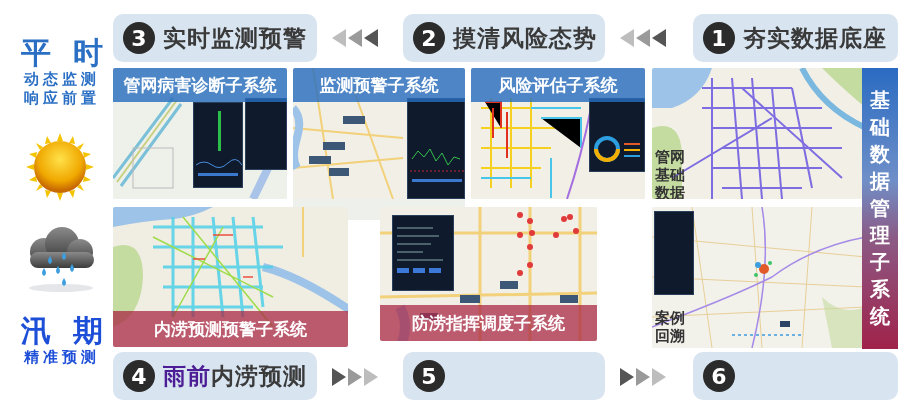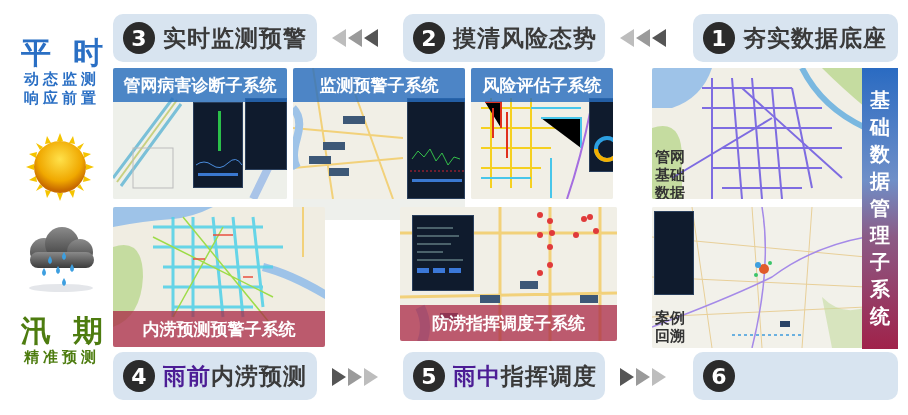--- a/index.html
+++ b/index.html
@@ -112,21 +112,21 @@
     <g fill="#3d9fe0">
       <path d="M30 34 q-4 6 0 8 q4 -2 0 -8z"></path>
       <path d="M44 30 q-4 6 0 8 q4 -2 0 -8z"></path>
       <path d="M24 46 q-4 6 0 8 q4 -2 0 -8z"></path>
       <path d="M38 44 q-4 6 0 8 q4 -2 0 -8z"></path>
       <path d="M52 42 q-4 6 0 8 q4 -2 0 -8z"></path>
       <path d="M44 56 q-4 6 0 8 q4 -2 0 -8z"></path>
     </g>
   </svg>
 </div>
-<div class="side-title" style="left:14px; top:314px; width:96px; color:#4d7c0f;">
+<div class="side-title" style="left:14px; top:314px; width:96px; color:#1d4ed8;">
   <div class="side-big"><span>汛</span><span style="letter-spacing:0">期</span></div>
   <div class="side-small">精准预测</div>
 </div>
 
 <div class="panel" style="left:113px; top:68px; width:174px; height:131px;">
   <svg class="map-bg" width="174" height="131">
     <rect width="174" height="131" fill="#eef0ea"></rect>
     <path d="M0 110 L60 30 M8 118 L68 36" stroke="#7ac0d8" stroke-width="3" fill="none"></path>
     <path d="M4 114 L64 32" stroke="#c8d080" stroke-width="2" fill="none"></path>
     <rect x="20" y="80" width="40" height="40" fill="none" stroke="#bbb"></rect>
@@ -156,21 +156,21 @@
   <div class="dash-panel" style="left:114px; top:30px; width:58px; height:101px;">
     <svg width="58" height="101">
         <path d="M4 60 L10 52 L16 58 L22 50 L28 62 L34 54 L40 66 L46 58 L52 60" stroke="#34c04a" fill="none"></path>
         <line x1="2" y1="72" x2="56" y2="72" stroke="#c23" stroke-dasharray="2 2"></line>
         <rect x="4" y="80" width="50" height="3" fill="#3a78d0"></rect>
       </svg>
   </div>
   <div class="title-bar-blue">监测预警子系统</div>
 </div>
 
-<div class="panel" style="left:471px; top:68px; width:142px; height:131px;text-align:right;">
+<div class="panel" style="left:471px; top:68px; width:174px; height:131px;text-align:right;">
   <svg class="map-bg" width="174" height="131">
     <rect width="174" height="131" fill="#f1efe6"></rect>
     <g stroke="#f5d020" stroke-width="2">
         <path d="M10 40 L80 40 M10 60 L90 60 M10 80 L80 80 M10 100 L70 100 M20 30 L20 120 M40 30 L40 120 M60 30 L60 120"></path>
       </g>
     <g stroke="#e0301e" stroke-width="2">
         <path d="M14 34 L30 34 L30 60 M22 40 L22 70 M36 44 L36 90"></path>
       </g>
     <g stroke="#48c6ea" stroke-width="2">
         <path d="M60 40 L110 40 M70 50 L110 50 L110 80 M10 110 L60 110 M80 90 L80 130"></path>
@@ -238,42 +238,42 @@
   <span>础</span>
   <span>数</span>
   <span>据</span>
   <span>管</span>
   <span>理</span>
   <span>子</span>
   <span>系</span>
   <span>统</span>
 </div>
 
-<div class="panel" style="left:113px; top:207px; width:212px; height:140px;">
+<div class="panel" style="left:113px; top:207px; width:235px; height:140px;">
   <svg class="map-bg" width="247" height="140">
     <rect width="247" height="140" fill="#f0ede2"></rect>
     <path d="M0 0 L100 0 Q80 10 60 12 Q30 14 0 20Z" fill="#9ec3e8"></path>
     <path d="M0 40 Q30 30 30 70 Q28 110 0 120Z" fill="#c5dca0"></path>
     <path d="M150 60 Q190 70 247 110" stroke="#9ec3e8" stroke-width="8" fill="none"></path>
     <g stroke="#4fd0e8" stroke-width="3" fill="none" opacity="0.85">
       <path d="M40 20 L150 20 M40 40 L170 40 M50 60 L160 60 M50 80 L150 80 M60 100 L140 100"></path>
       <path d="M60 10 L60 110 M80 10 L80 110 M100 10 L110 110 M120 10 L130 110 M140 10 L150 100"></path>
     </g>
     <g stroke="#9edc4a" stroke-width="1.5" fill="none">
         <path d="M40 30 L160 90 M70 10 L160 120 M110 20 L60 110"></path>
       </g>
     <g stroke="#e85040" stroke-width="1.5" fill="none">
         <path d="M100 28 L120 28 M80 52 L92 52 M130 70 L140 70"></path>
       </g>
     <path d="M190 0 L190 50" stroke="#f2d17a" stroke-width="2"></path>
   </svg>
   <div class="title-bar-red">内涝预测预警子系统</div>
 </div>
 
-<div class="panel" style="left:400px; top:207px; width:217px; height:134px;padding-left:40px;">
+<div class="panel" style="left:380px; top:207px; width:217px; height:134px;padding-left:40px;">
   <svg class="map-bg" width="217" height="140">
     <rect width="217" height="140" fill="#f1efe6"></rect>
     <g stroke="#f2d17a" stroke-width="3" fill="none">
       <path d="M0 26 L217 26 M0 90 L217 86 M100 0 L100 140 M150 0 L150 140 M200 0 L200 140"></path>
     </g>
     <path d="M20 100 Q30 120 20 140" stroke="#9ec3e8" stroke-width="10" fill="none"></path>
     <g fill="#e03a3a">
       <circle cx="140" cy="8" r="3"></circle>
         <circle cx="150" cy="14" r="3"></circle>
         <circle cx="152" cy="26" r="3"></circle>
@@ -314,21 +314,20 @@
   <span class="num">4</span>
   <span class="pill-text"><span class="hl">雨前</span><span>内涝预测</span></span>
 </div>
 <div class="arrows" style="left:332px; top:368px;">
   <span class="tri-r" style="border-left-color:#555;"></span>
   <span class="tri-r" style="border-left-color:#9a9a9a;"></span>
   <span class="tri-r" style="border-left-color:#bdbdbd;"></span>
 </div>
 <div class="pill" style="left:403px; top:352px; width:202px;">
   <span class="num">5</span>
-  <span class="pill-text"><span class="hl">雨中</span><span>指挥调度</span></span>
 </div>
 <div class="arrows" style="left:620px; top:368px;">
   <span class="tri-r" style="border-left-color:#555;"></span>
   <span class="tri-r" style="border-left-color:#9a9a9a;"></span>
   <span class="tri-r" style="border-left-color:#bdbdbd;"></span>
 </div>
 <div class="pill" style="left:693px; top:352px; width:205px;">
   <span class="num">6</span>
 </div>
 

